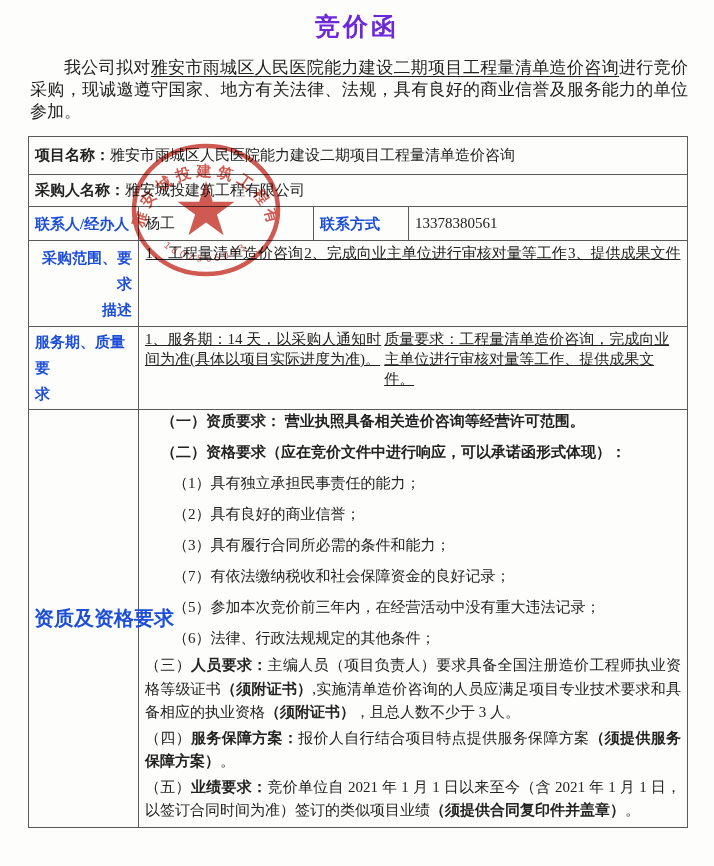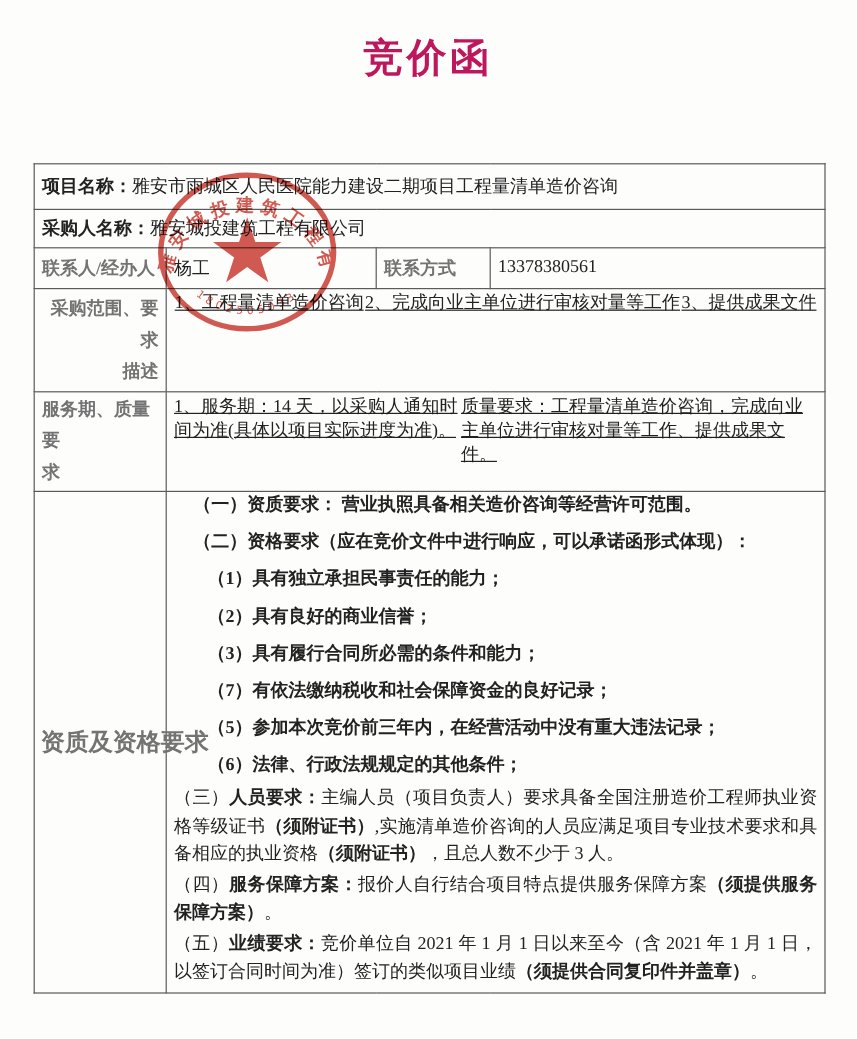--- a/index.html
+++ b/index.html
@@ -3,67 +3,68 @@
 <meta charset="utf-8">
 <style>
   html,body{margin:0;padding:0;}
   body{
     width:714px;height:866px;overflow:hidden;background:#fdfdfc;
     font-family:"Liberation Serif","DejaVu Serif",serif;
     color:#1e1e1e;position:relative;
   }
   .page{position:relative;width:714px;height:866px;}
   .title{
-    text-align:center;font-size:33px;font-weight:bold;letter-spacing:3px;
-    padding-top:26px;margin:0 0 14px 0;color:#be185d;
+    text-align:center;font-size:25px;font-weight:bold;letter-spacing:3px;
+    padding-top:10px;margin:0 0 14px 0;color:#6d28d9;
   }
   .intro{
     margin:0 26px 0 30px;font-size:17px;line-height:22px;
     text-indent:2em;text-align:justify;color:#222;
   }
   .uline{text-decoration:underline;text-underline-offset:3px;text-decoration-thickness:1px;}
 
   table.bid{
     position:absolute;left:28px;top:136px;width:659px;
     border-collapse:collapse;table-layout:fixed;
     font-size:15px;color:#222;
   }
   table.bid td{border:1px solid #5a5a5a;padding:2px 6px;vertical-align:middle;}
-  .lbl{font-weight:bold;color:#737373;margin-top:36px;}
+  .lbl{font-weight:bold;color:#1d4ed8;margin-top:36px;}
   .r1 td{height:33px;}
   .r2 td{height:27px;}
   .r3 td{height:29px;}
   .r4 td{height:35px;}
   .r5 td{height:81px;text-align:right;}
   .r6 td{height:61px;}
   .r7 td{height:363px;}
   .lblcell{padding-left:6px;line-height:26px;}
   .lbl-center{}
   .inline-lbl{font-weight:bold;font-family:Liberation Mono, monospace;}
   .stack{display:flex;flex-direction:row;justify-content:space-around;height:100%;text-decoration:underline;}
   .stack>div{line-height:20px;}
   .qualcell{vertical-align:middle;padding:6px 8px 4px 10px;}
   .q-head{font-weight:bold;margin:0 0 12px 16px;line-height:19px;}
-  .q-sub{margin:0 0 12px 0;padding-left:28px;line-height:19px;font-weight:bold;}
+  .q-sub{margin:0 0 12px 0;padding-left:28px;line-height:19px;}
   .q-par{margin:0 0 2px 0;line-height:23.5px;text-align:justify;}
   .q-par b{font-weight:bold;}
   .nowrap{white-space:nowrap;}
 
   .stamp{
     position:absolute;left:126px;top:138px;width:160px;height:148px;
     opacity:.82;mix-blend-mode:multiply;pointer-events:none;
   }
 </style>
 </head>
 <body>
 
 <div class="page">
 
   <h1 class="title">竞价函</h1>
 
+  <p class="intro"><span>我公司拟对</span><span class="uline">雅安市雨城区人民医院能力建设二期项目工程量清单造价咨询</span><span>进行竞价采购，现诚邀遵守国家、地方有关法律、法规，具有良好的商业信誉及服务能力的单位参加。</span></p>
 
   <table class="bid">
     <colgroup>
       <col style="width:110px">
         <col style="width:175px">
         <col style="width:95px">
         <col style="width:279px">
     </colgroup>
 
     <tbody>

